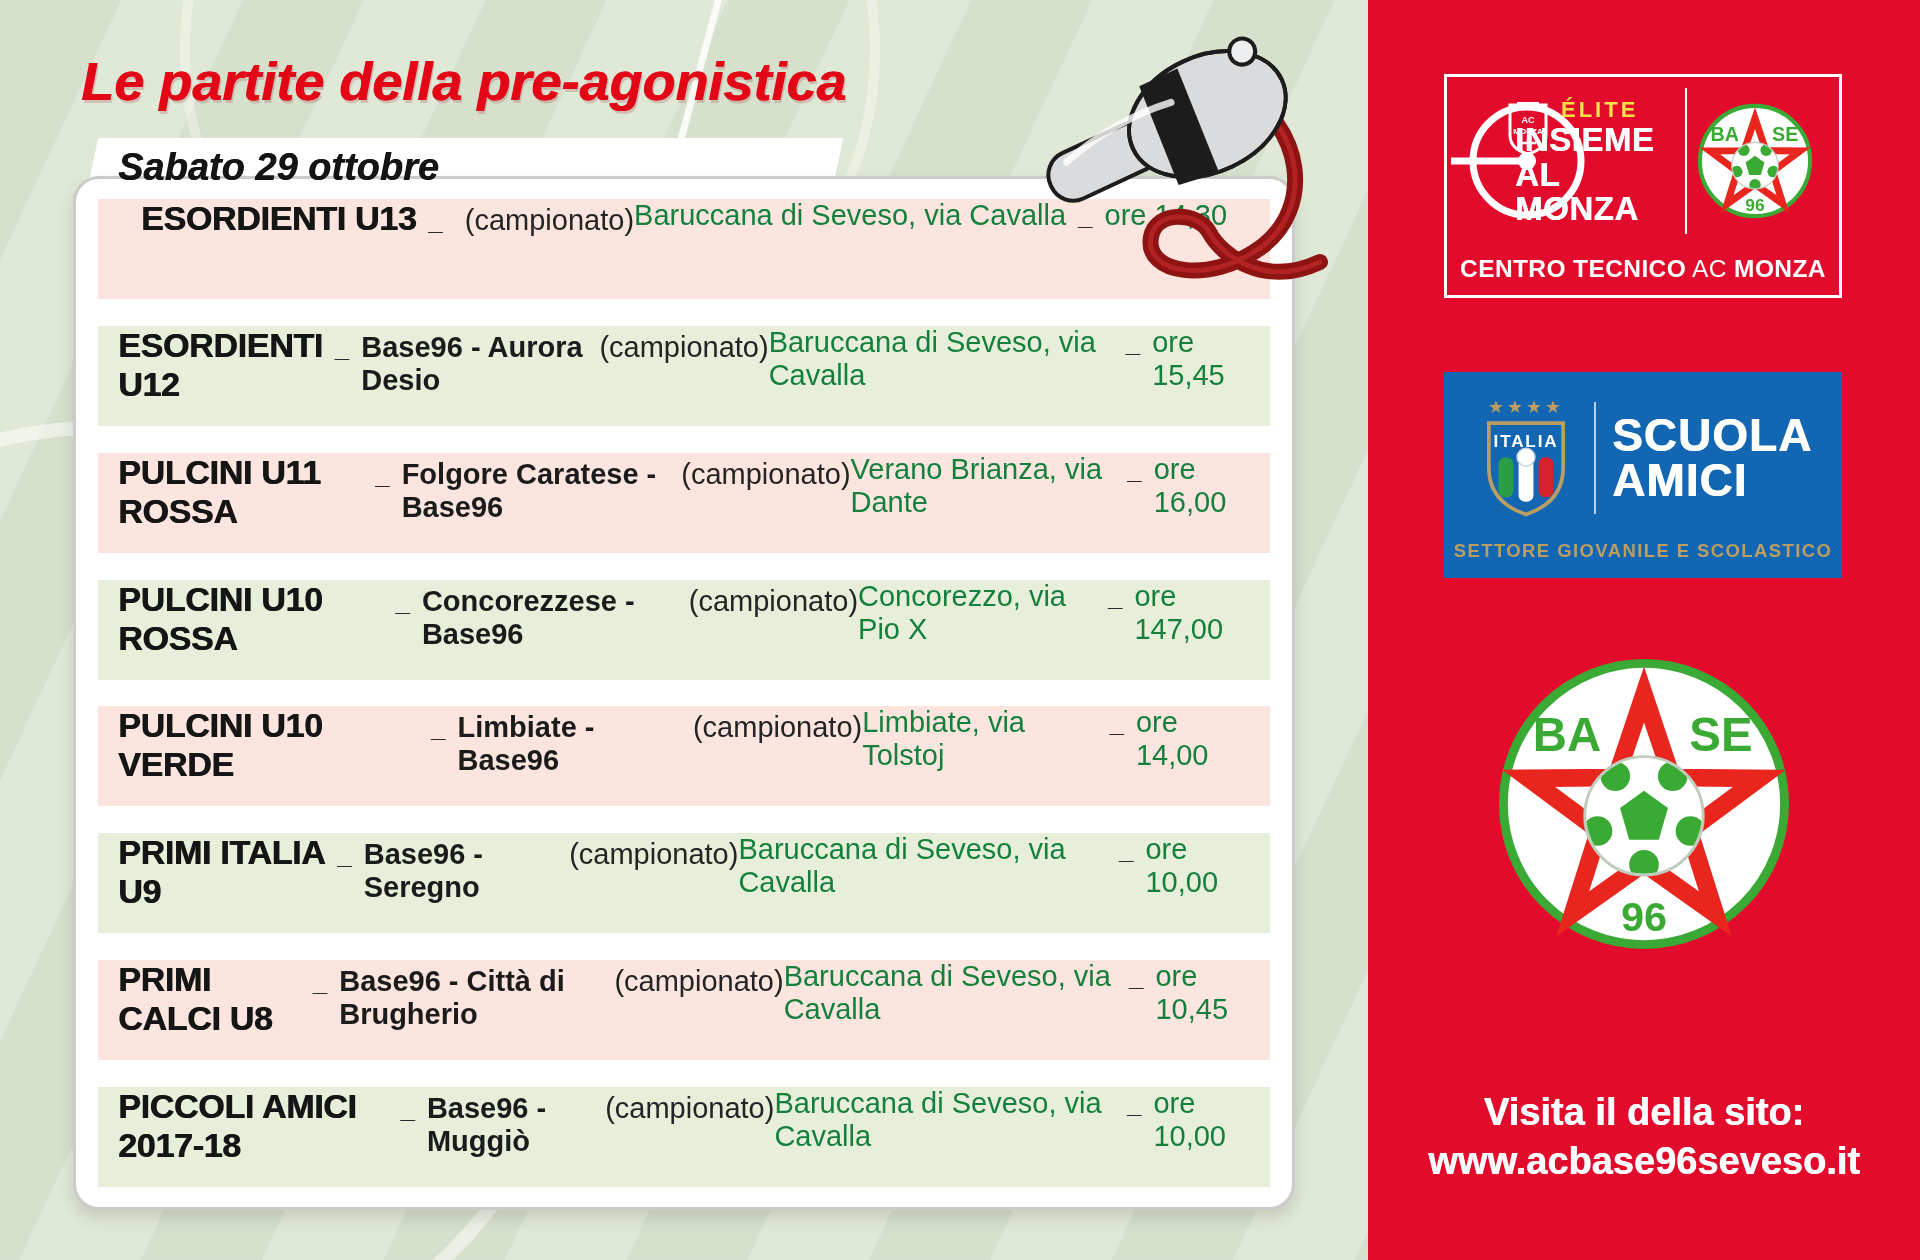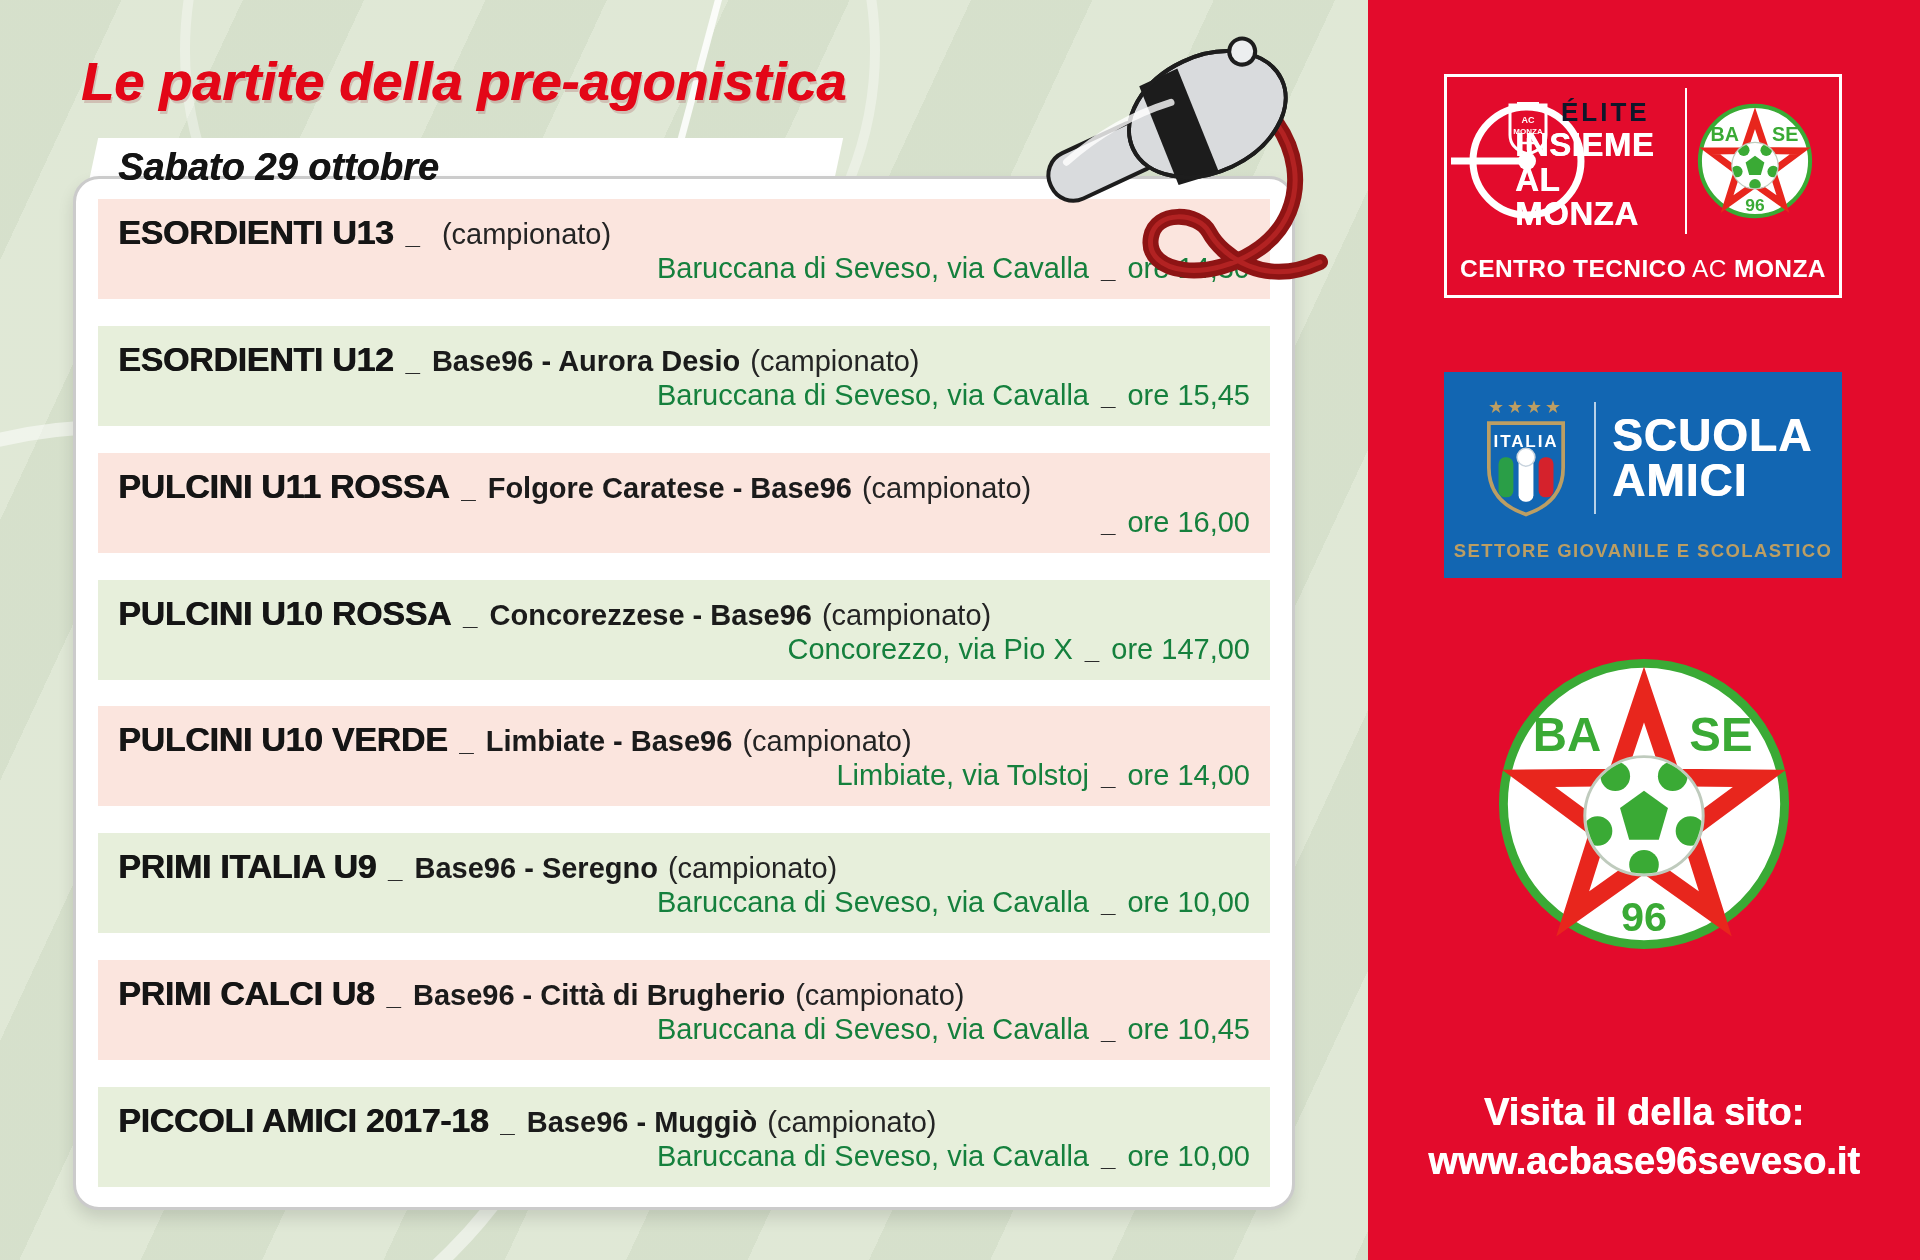--- a/index.html
+++ b/index.html
@@ -32,21 +32,21 @@
   .page-subtitle { position:absolute; left:118px; top:146px; z-index:3;
     font-size:38px; font-weight:700; font-style:italic; color:#141414;
     text-shadow:0.5px 0 0 #141414; }
 
   
   .card { position:absolute; left:73px; top:176px; width:1222px; height:1034px; z-index:2;
     background:#ffffff; border:3px solid #cbcbcb; border-radius:26px;
     box-shadow:0 8px 16px rgba(0,0,0,0.12); }
   .rows { position:absolute; left:22px; right:22px; top:20px; bottom:20px;
     display:flex; flex-direction:column; justify-content:space-between; }
-  .match-row { height:100px; display:flex; flex-direction:column; justify-content:center;
+  .match-row { height:100px; display:flex; flex-direction:row; justify-content:center;
     padding:0 20px; gap:0; }
   .row-pink { background:#fbe5de; }
   .row-green { background:#e7efdb; }
   .line1 { display:flex; align-items:baseline; }
   .cat { font-size:34px; font-weight:700; color:#151515; letter-spacing:-0.3px;
     text-shadow:0.7px 0 0 #151515; }
   .sep { font-size:26px; font-weight:700; color:#2b2b2b; margin:0 12px; }
   .teams { font-size:29px; font-weight:700; color:#1b1b1b; }
   .note { font-size:29px; font-weight:400; color:#242424; margin-left:10px; }
   .line2 { display:flex; justify-content:flex-end; align-items:baseline; }
@@ -58,21 +58,21 @@
   
   .panel { position:absolute; right:0; top:0; width:552px; height:1260px;
     background:#e30b2c; z-index:5; }
 
   .monza-box { position:absolute; left:76px; top:74px; width:398px; height:224px;
     border:3px solid #ffffff; }
   .monza-top { position:relative; height:158px; display:flex; align-items:center; padding:10px 10px 0 12px; }
   .brandmark { position:relative; width:222px; height:148px; }
   .brandmark svg { position:absolute; left:-8px; top:4px; }
   .brand-texts { position:absolute; left:56px; top:10px; display:flex; flex-direction:column; }
-  .elite { color:#0f172a; font-size:26px; font-weight:700; letter-spacing:3px; padding-left:46px; }
+  .elite { color:#fde047; font-size:22px; font-weight:700; letter-spacing:3px; padding-left:46px; }
   .insieme-row { display:flex; align-items:center; gap:6px; }
   .insieme, .almonza { color:#ffffff; font-size:33px; font-weight:700; letter-spacing:0.5px;
     text-shadow:0.6px 0 0 #ffffff; line-height:1.05; }
   .monza-divider { width:2px; height:146px; background:#ffffff; margin:0 10px 0 4px; }
   .monza-caption { position:absolute; left:0; right:0; bottom:12px; text-align:center;
     color:#ffffff; font-size:24.5px; letter-spacing:0.4px; white-space:nowrap; }
   .cap-bold { font-weight:700; } .cap-light { font-weight:400; }
 
   .scuola-box { position:absolute; left:76px; top:372px; width:398px; height:206px;
     background:#1266b2; display:flex; flex-direction:column; align-items:center; justify-content:center; }
@@ -149,20 +149,21 @@
       </div>
 
       <div class="match-row row-pink">
         <div class="line1">
           <span class="cat">PULCINI U11 ROSSA</span>
           <span class="sep">_</span>
           <span class="teams">Folgore Caratese - Base96</span>
           <span class="note">(campionato)</span>
         </div>
         <div class="line2">
+          <span class="venue">Verano Brianza, via Dante</span>
           <span class="sep">_</span>
           <span class="time">ore 16,00</span>
         </div>
       </div>
 
       <div class="match-row row-green">
         <div class="line1">
           <span class="cat">PULCINI U10 ROSSA</span>
           <span class="sep">_</span>
           <span class="teams">Concorezzese - Base96</span>

